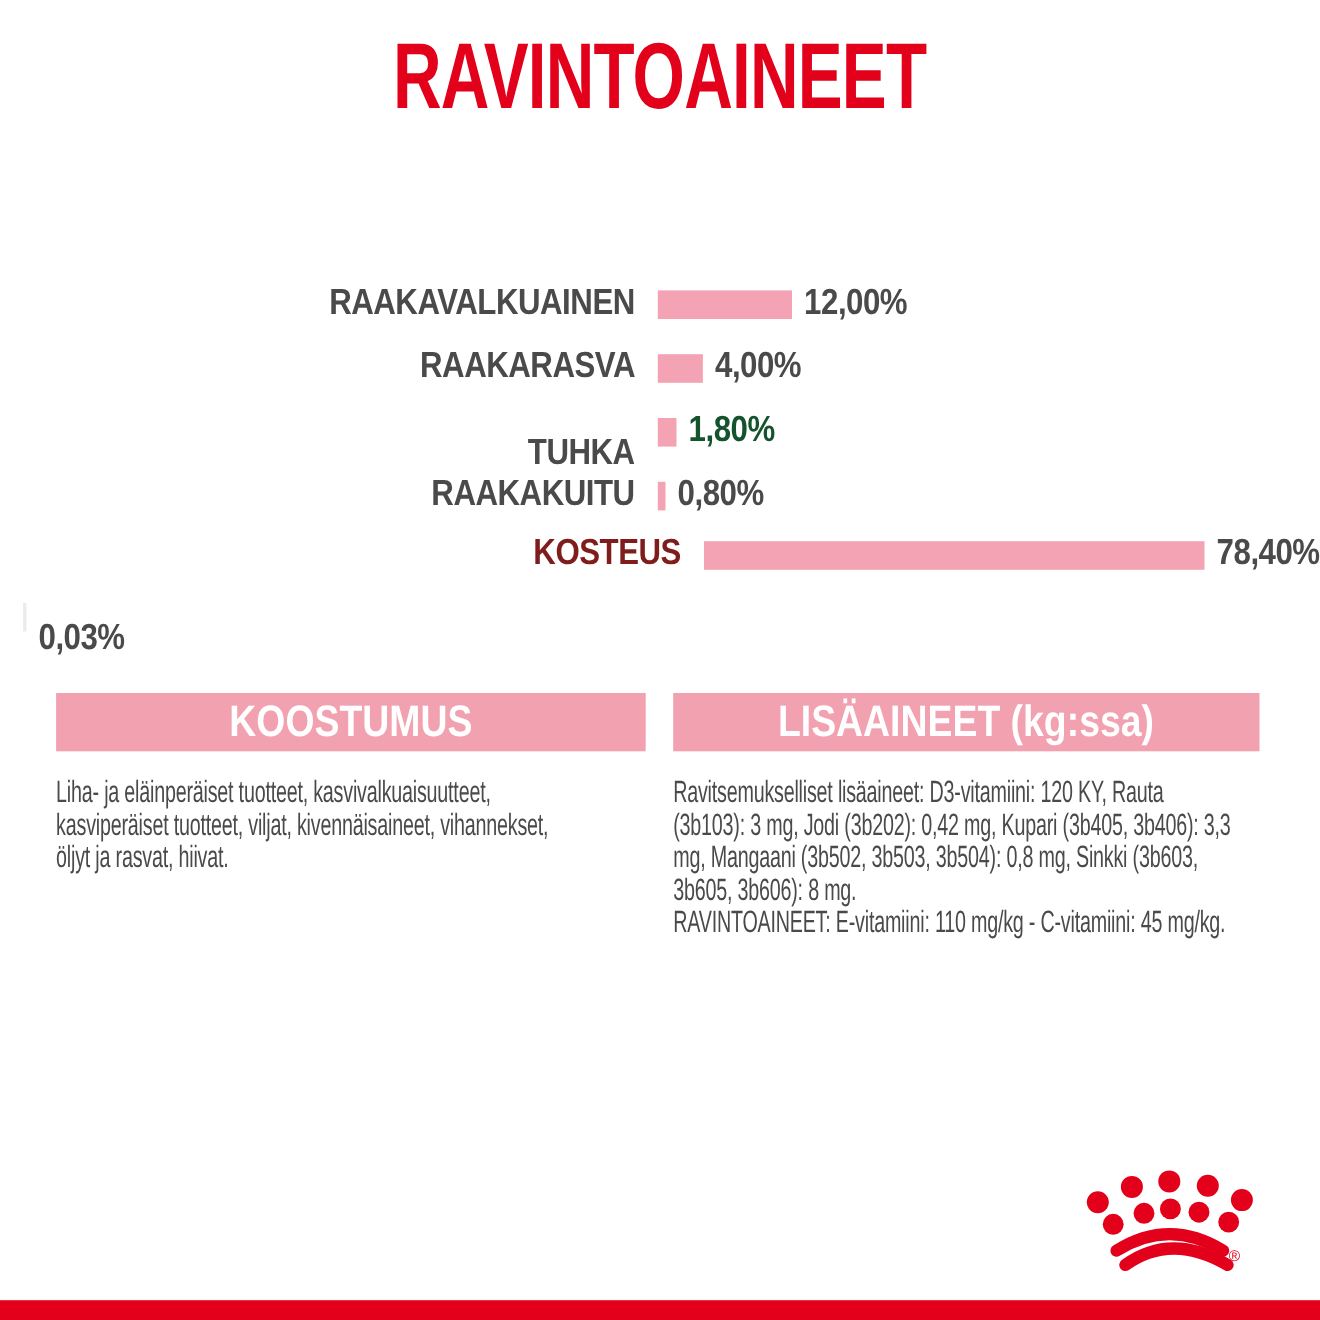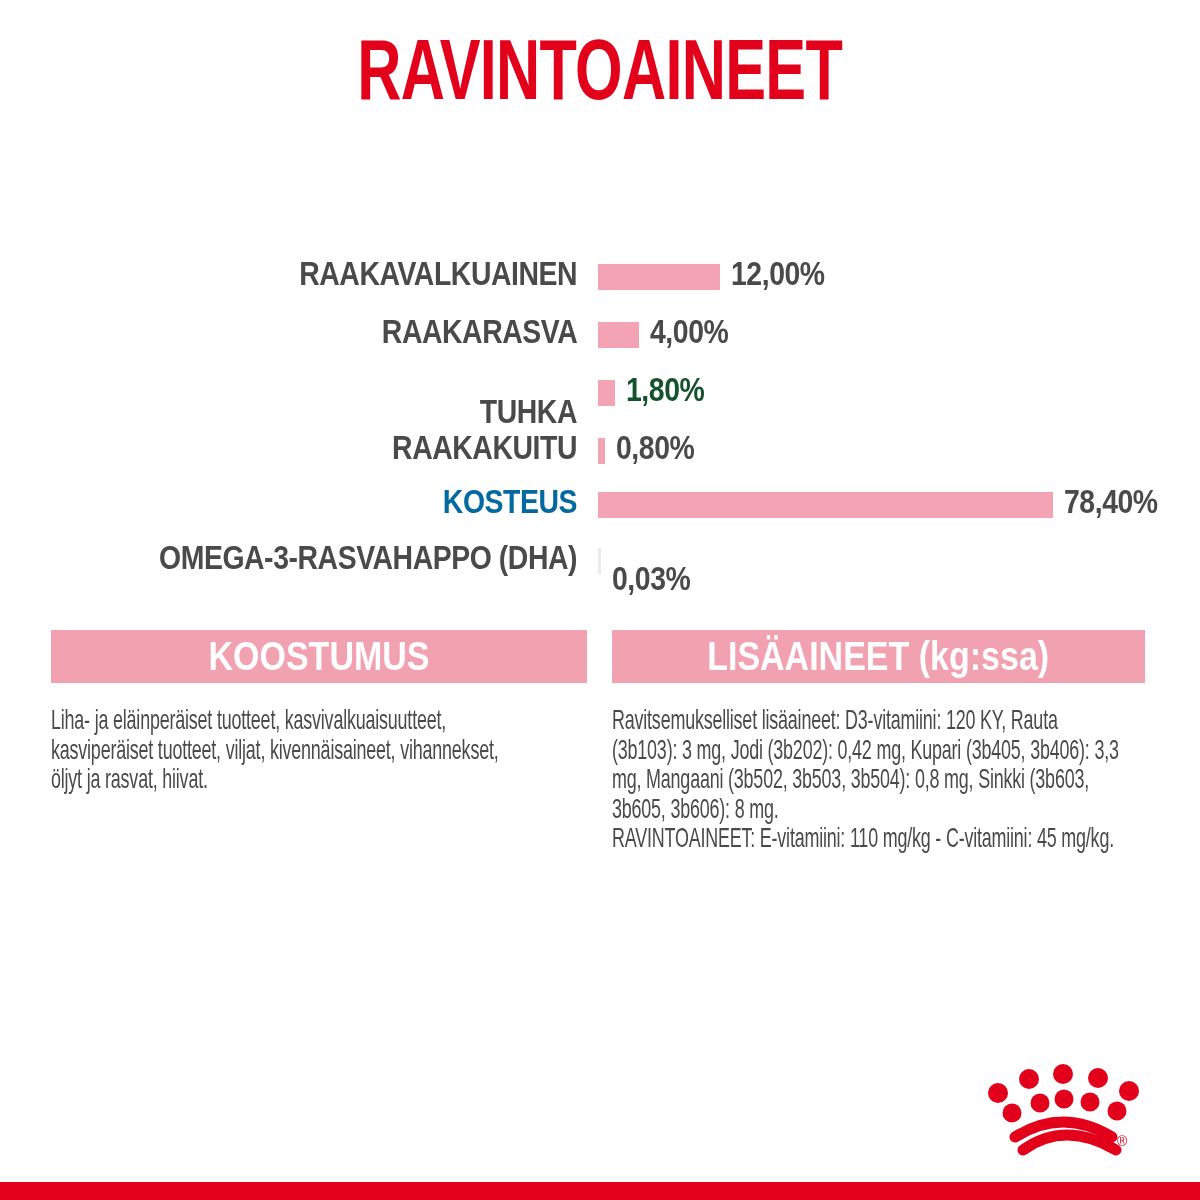--- a/index.html
+++ b/index.html
@@ -68,27 +68,26 @@
       <div class="val" style="color: #14532d;"><span class="cond">1,80%</span></div>
     </div>
 
     <div class="row" style="top:438px">
       <div class="lbl" style="color: rgb(74, 74, 74);"><span class="cond">RAAKAKUITU</span></div>
       <div class="bar" style="width: 7px; background: rgb(244, 163, 180);"></div>
       <div class="val" style="color: rgb(74, 74, 74);"><span class="cond">0,80%</span></div>
     </div>
 
     <div class="row" style="top:492px">
-      <div class="lbl" style="color: #0369a1;"><span class="cond">KOSTEUS</span></div>
+      <div class="lbl" style="color: #7f1d1d; margin-left: 42px;"><span class="cond">KOSTEUS</span></div>
       <div class="bar" style="width: 455px; background: rgb(244, 163, 180);"></div>
       <div class="val" style="color: rgb(74, 74, 74); text-align: center;"><span class="cond">78,40%</span></div>
     </div>
 
     <div class="row" style="top:548px">
-      <div class="lbl" style="color: rgb(74, 74, 74);"><span class="cond">OMEGA-3-RASVAHAPPO (DHA)</span></div>
       <div class="bar" style="width: 3px; background: rgb(235, 235, 235);"></div>
       <div class="val" style="color: rgb(74, 74, 74); margin-top: 42px;"><span class="cond">0,03%</span></div>
     </div>
 
   </div>
 
   <div class="hdr hdr-right" style="background: rgb(242, 161, 176);">
     <span class="cond">LISÄAINEET (kg:ssa)</span>
   </div>
   <div class="hdr hdr-left" style="background: rgb(242, 161, 176);">

